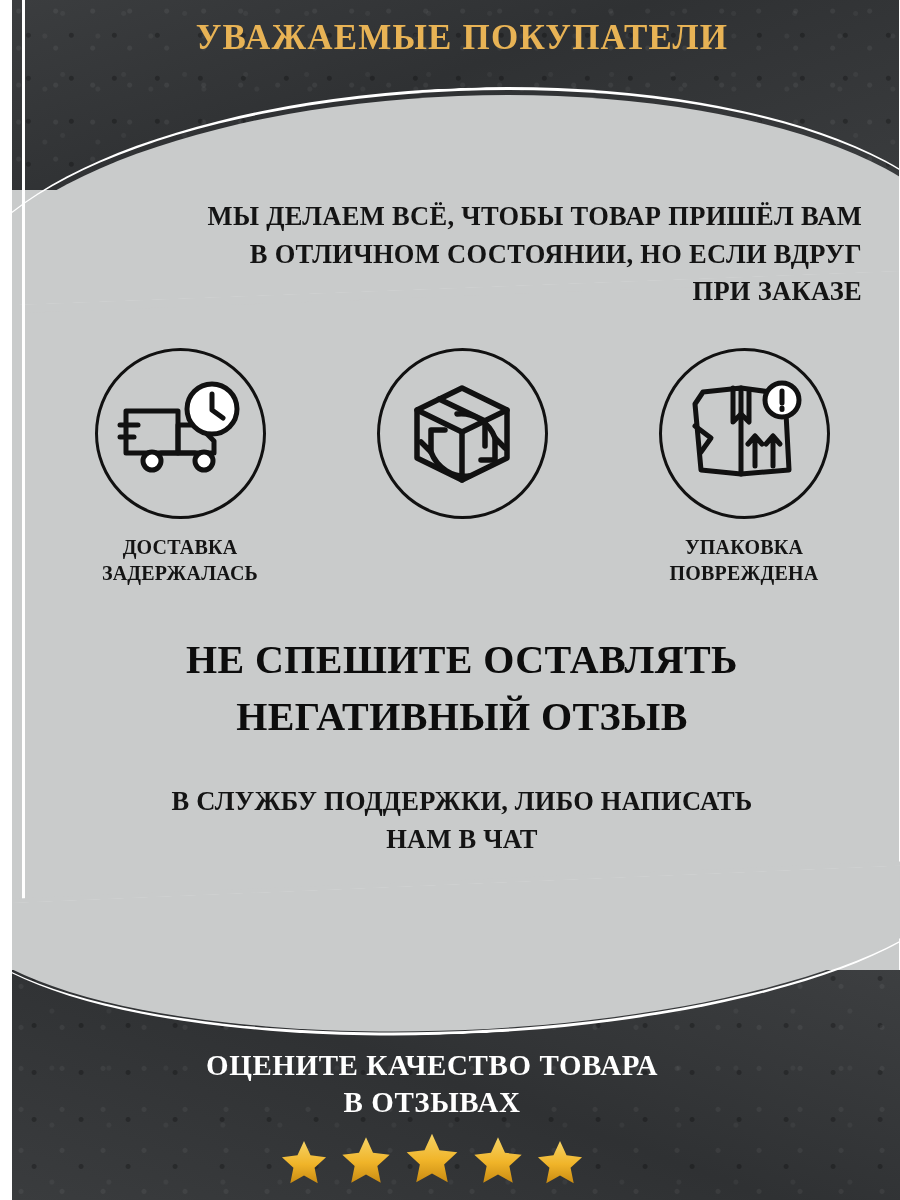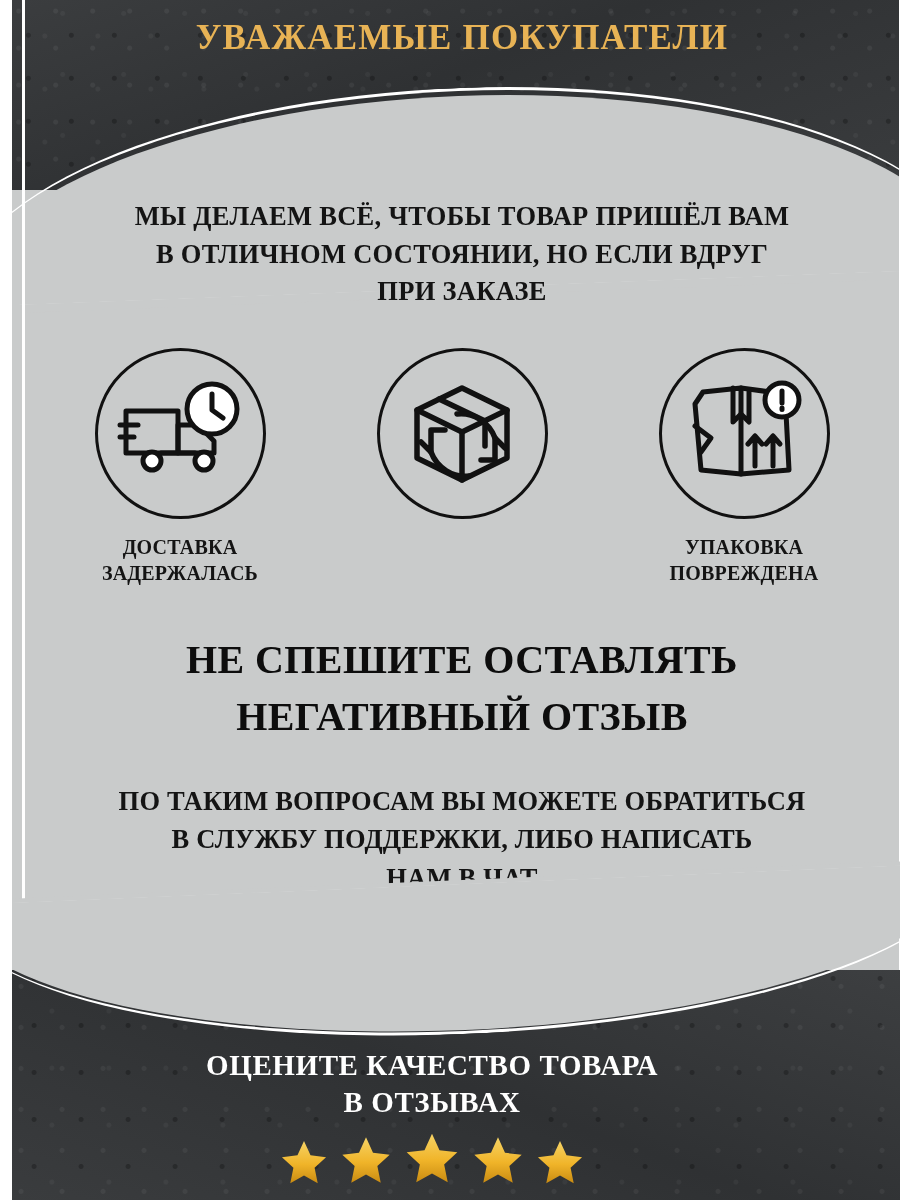--- a/index.html
+++ b/index.html
@@ -116,21 +116,21 @@
     letter-spacing: 0.8px;
     color: #ffffff;
     line-height: 1.2;
   }
 
   
   .intro {
     position: absolute;
     top: 198px; left: 50px;
     width: 800px;
-    text-align: center;
+    text-align: right;
     font-size: 26.5px;
     font-weight: bold;
     color: #141414;
     line-height: 1.42;
     letter-spacing: 0.3px;
   }
 
   .icons-row {
     position: absolute;
     top: 348px; left: 40px;
@@ -303,21 +303,20 @@
     </div>
 
   </div>
 
   <div class="big-head">
     <div>НЕ СПЕШИТЕ ОСТАВЛЯТЬ</div>
     <div>НЕГАТИВНЫЙ ОТЗЫВ</div>
   </div>
 
   <div class="support">
-    <div>ПО ТАКИМ ВОПРОСАМ ВЫ МОЖЕТЕ ОБРАТИТЬСЯ</div>
     <div>В СЛУЖБУ ПОДДЕРЖКИ, ЛИБО НАПИСАТЬ</div>
     <div>НАМ В ЧАТ</div>
   </div>
 
   <div class="band-bottom"></div>
   <div class="band-bottom-mask"></div>
   <div class="band-bottom-line"></div>
 
   <div class="footer">
     <div class="footer-text">

